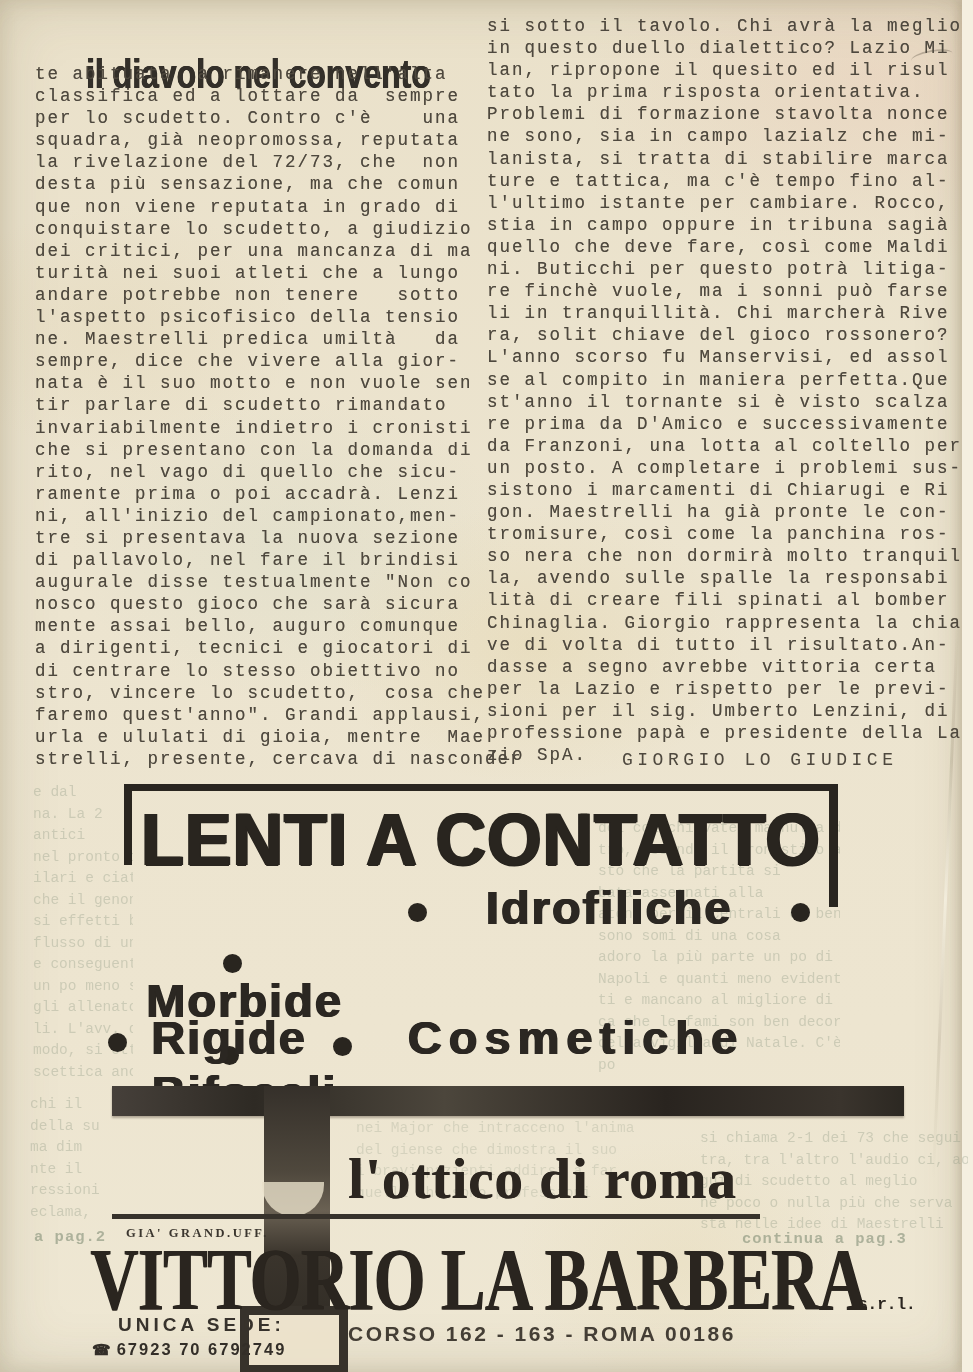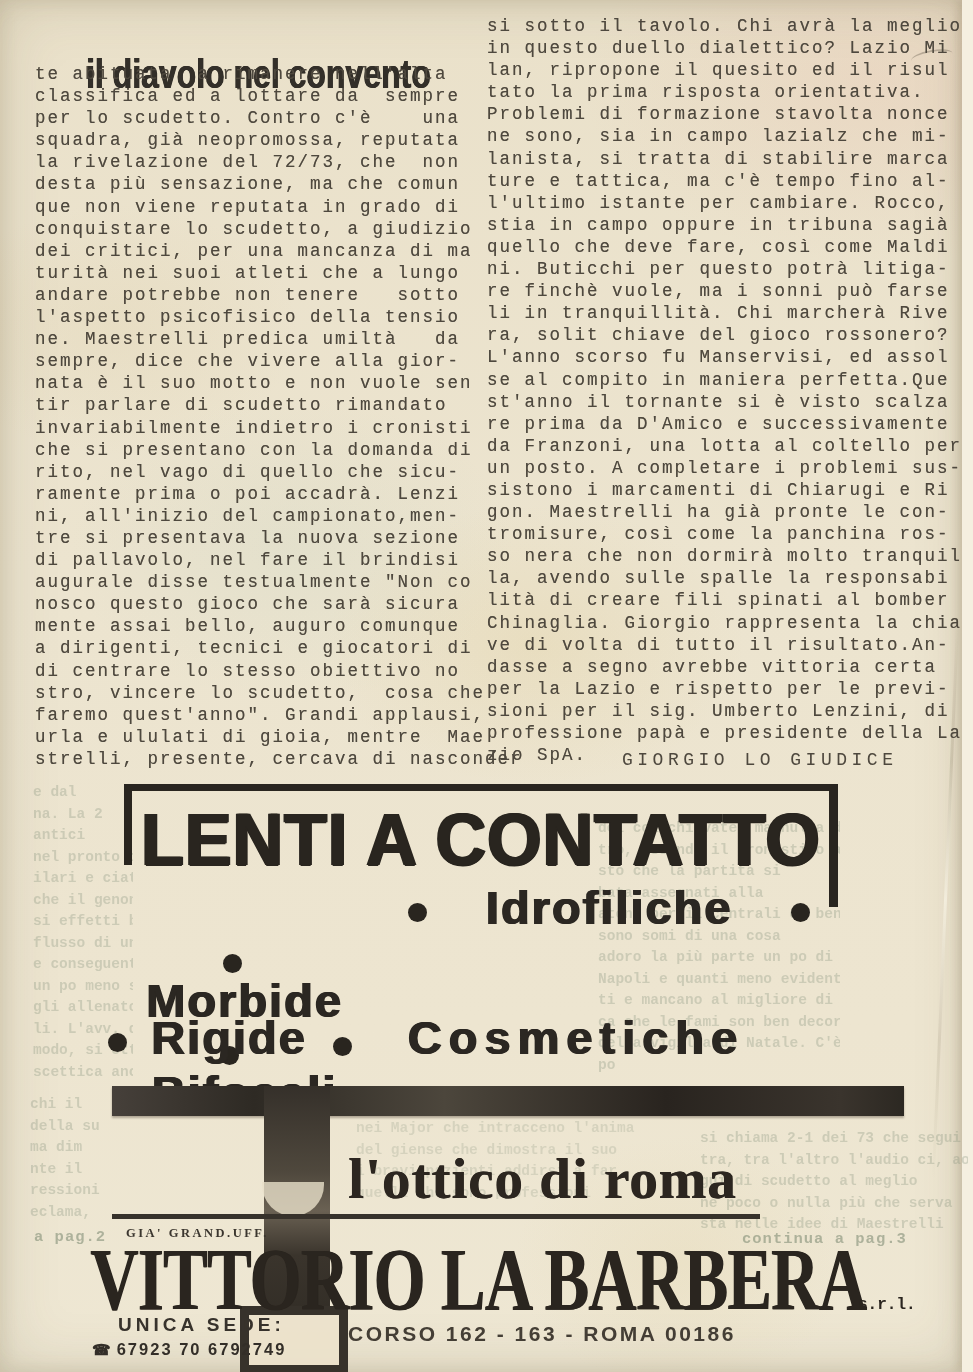--- a/index.html
+++ b/index.html
@@ -25,21 +25,21 @@
   .tw-line{height:22.1px;white-space:pre;}
   .col-left{left:35px;top:64px;width:448px;}
   .col-right{left:487px;top:16px;width:482px;}
   .headline{position:absolute;left:86px;top:24px;font-family:"Liberation Sans",sans-serif;font-weight:bold;
     font-size:41px;color:#332f29;letter-spacing:0;transform:scaleX(.78);transform-origin:left top;
     text-shadow:.6px 0 #332f29, -.4px 0 #332f29;white-space:nowrap;}
   .byline{position:absolute;left:622px;top:750px;font-size:18px;letter-spacing:4.5px;color:#4e483e;white-space:nowrap;}
 
   
   .ghost{position:absolute;color:#83907b;opacity:.30;filter:blur(.6px);font-size:14.5px;line-height:21.5px;overflow:hidden;}
-  .ghost .tw-line{height:21.5px;font-weight:bold;}
+  .ghost .tw-line{height:21.5px;}
   .ghost-left{left:33px;top:782px;width:100px;height:300px;}
   .ghost-mid{left:598px;top:818px;width:242px;height:266px;}
   .ghost-midlower{left:356px;top:1118px;width:292px;height:81px;opacity:.22;}
   .ghost-botright{left:700px;top:1128px;width:268px;height:112px;}
   .ghost-botleft{left:30px;top:1094px;width:96px;height:132px;}
   .ghost-continua{position:absolute;font-weight:bold;color:#6e7e66;opacity:.5;filter:blur(.5px);font-size:15.5px;letter-spacing:1px;white-space:nowrap;}
   .gc-right{left:742px;top:1230px;}
   .gc-left{left:34px;top:1228px;}
 
   

